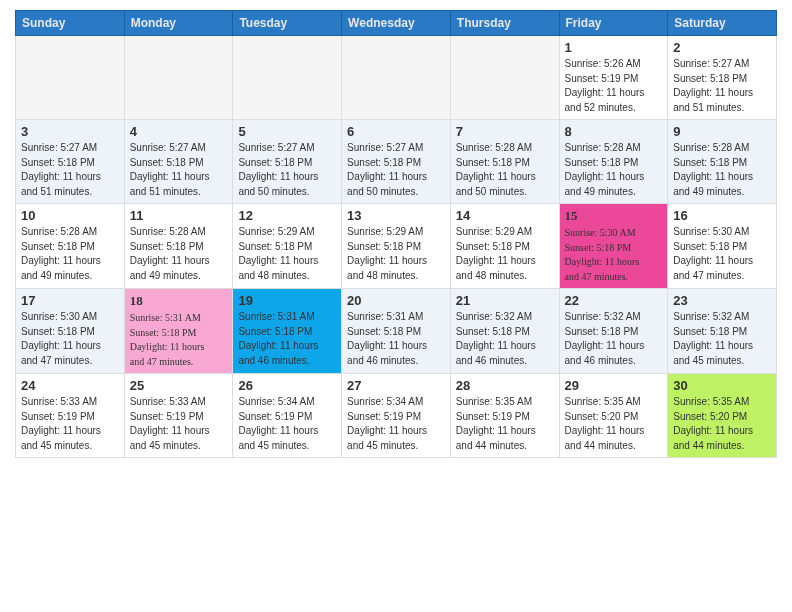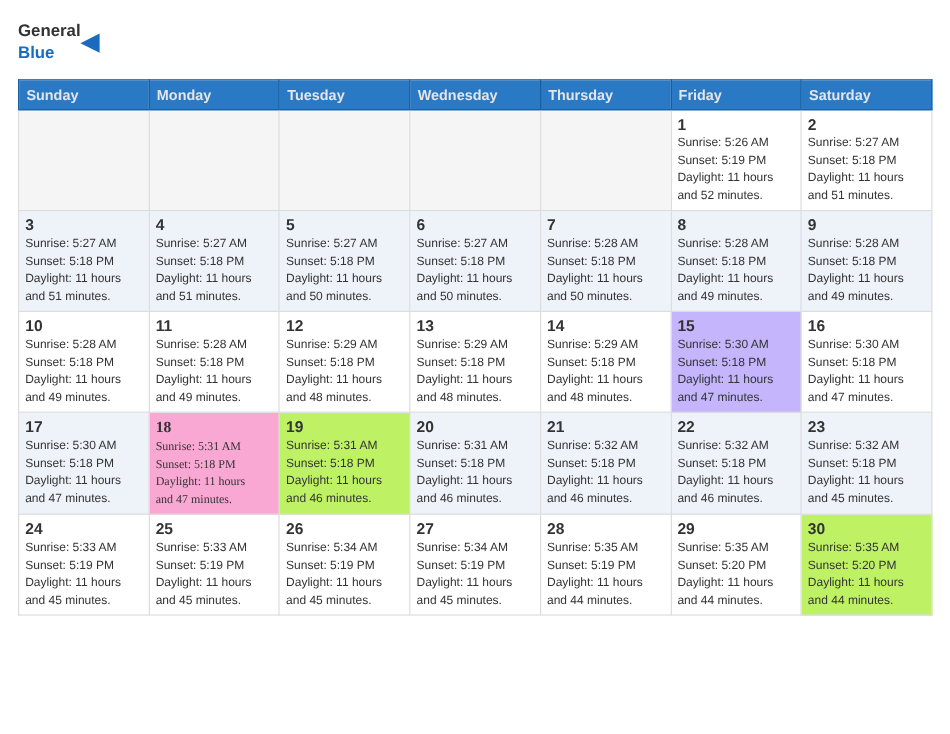--- a/index.html
+++ b/index.html
@@ -80,36 +80,20 @@
     .logo-container {
       display: flex;
       align-items: center;
       gap: 4px;
     }
   </style>
 </head>
 <body>
 
 <div class="page">
-  <div class="header">
-    <div class="logo-container">
-      <svg width="70" height="48" viewBox="0 0 70 48">
-
-        <text x="0" y="20" font-family="Arial" font-size="14" font-weight="bold" fill="#333">General</text>
-
-        <polygon points="52,26 68,18 68,34" fill="#1a6bbf"></polygon>
-
-        <text x="0" y="38" font-family="Arial" font-size="14" font-weight="bold" fill="#1a6bbf">Blue</text>
-      </svg>
-    </div>
-    <div class="title-area">
-      <div class="month-title"></div>
-      <div class="location"></div>
-    </div>
-  </div>
 
   <table class="calendar">
     <thead>
       <tr>
       <th>Sunday</th>
           <th>Monday</th>
           <th>Tuesday</th>
           <th>Wednesday</th>
           <th>Thursday</th>
           <th>Friday</th>
@@ -176,39 +160,39 @@
             <div class="day-info">Sunrise: 5:29 AM<br>Sunset: 5:18 PM<br>Daylight: 11 hours<br>and 48 minutes.</div>
           </td>
           <td style="background: rgb(255, 255, 255);">
             <span class="day-num">13</span>
             <div class="day-info">Sunrise: 5:29 AM<br>Sunset: 5:18 PM<br>Daylight: 11 hours<br>and 48 minutes.</div>
           </td>
           <td style="background: rgb(255, 255, 255); margin-left: 16px;">
             <span class="day-num">14</span>
             <div class="day-info">Sunrise: 5:29 AM<br>Sunset: 5:18 PM<br>Daylight: 11 hours<br>and 48 minutes.</div>
           </td>
-          <td style="background: #c4b5fd;">
+          <td style="background: #ec4899; font-family: Liberation Serif, serif;">
             <span class="day-num">15</span>
             <div class="day-info">Sunrise: 5:30 AM<br>Sunset: 5:18 PM<br>Daylight: 11 hours<br>and 47 minutes.</div>
           </td>
           <td style="background: rgb(255, 255, 255);">
             <span class="day-num">16</span>
             <div class="day-info">Sunrise: 5:30 AM<br>Sunset: 5:18 PM<br>Daylight: 11 hours<br>and 47 minutes.</div>
           </td>
         </tr>
         <tr>
           <td style="background: rgb(238, 242, 249);">
             <span class="day-num">17</span>
             <div class="day-info">Sunrise: 5:30 AM<br>Sunset: 5:18 PM<br>Daylight: 11 hours<br>and 47 minutes.</div>
           </td>
           <td style="background: #f9a8d4; font-family: Liberation Serif, serif;">
             <span class="day-num">18</span>
             <div class="day-info">Sunrise: 5:31 AM<br>Sunset: 5:18 PM<br>Daylight: 11 hours<br>and 47 minutes.</div>
           </td>
-          <td style="background: #bef264;">
+          <td style="background: #0ea5e9;">
             <span class="day-num">19</span>
             <div class="day-info">Sunrise: 5:31 AM<br>Sunset: 5:18 PM<br>Daylight: 11 hours<br>and 46 minutes.</div>
           </td>
           <td style="background: rgb(238, 242, 249);">
             <span class="day-num">20</span>
             <div class="day-info">Sunrise: 5:31 AM<br>Sunset: 5:18 PM<br>Daylight: 11 hours<br>and 46 minutes.</div>
           </td>
           <td style="background: rgb(238, 242, 249);">
             <span class="day-num">21</span>
             <div class="day-info">Sunrise: 5:32 AM<br>Sunset: 5:18 PM<br>Daylight: 11 hours<br>and 46 minutes.</div>

